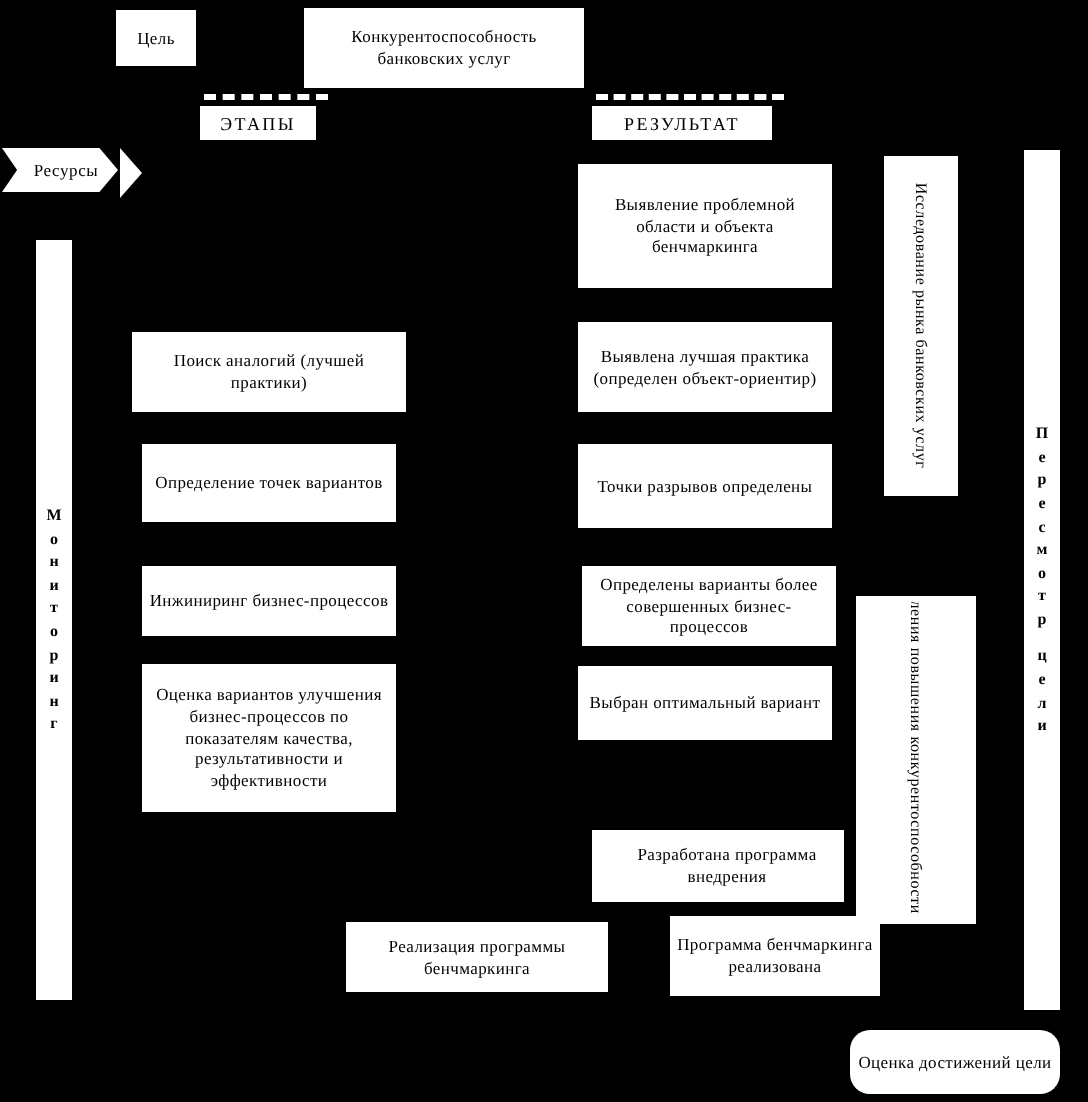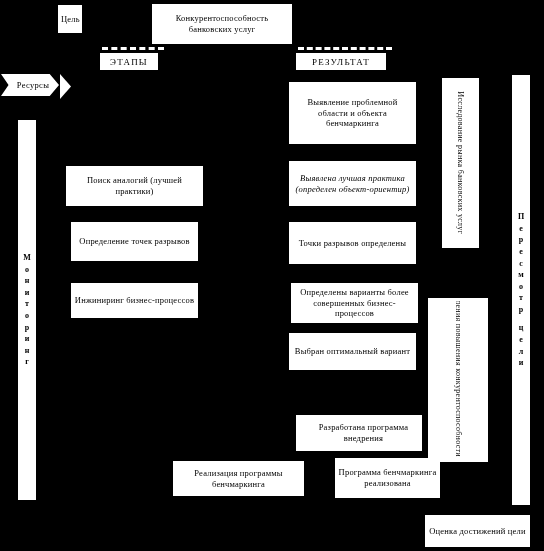--- a/index.html
+++ b/index.html
@@ -39,21 +39,21 @@
           clip-path:polygon(0 0,84% 0,100% 50%,84% 100%,0 100%,13% 50%);
           padding-left:6px;box-sizing:border-box;letter-spacing:.3px;}
   .tip{position:absolute;background:#fff;
        clip-path:polygon(0 0,100% 50%,0 100%);}
 </style>
 </head>
 <body>
 
 <div class="stage">
 
-  <div class="box" style="left:58px;top:5px;width:24px;height:28px;">
+  <div class="box" style="left:58px;top:5px;width:40px;height:28px;">
     <span>Цель</span>
   </div>
 
   <div class="box" style="left:152px;top:4px;width:140px;height:40px;">
     <span>Конкурентоспособность банковских услуг</span>
   </div>
 
   <div class="plate" style="left:100px;top:53px;width:58px;height:17px;">
     <span>ЭТАПЫ</span>
   </div>
@@ -102,48 +102,51 @@
   </div>
 
   <div class="rotbox" style="left:428px;top:298px;width:60px;height:164px;">
     <div class="inner">Основные направления повышения конкурентоспособности банковских услуг</div>
   </div>
 
   <div class="box" style="left:66px;top:166px;width:137px;height:40px;">
     <span>Поиск аналогий (лучшей практики)</span>
   </div>
   <div class="box" style="left:71px;top:222px;width:127px;height:39px;">
-    <span>Определение точек разрывов</span>
+    <span>Определение точек вариантов</span>
   </div>
   <div class="box" style="left:71px;top:283px;width:127px;height:35px;">
     <span>Инжиниринг бизнес-процессов</span>
+  </div>
+  <div class="box" style="left:71px;top:332px;width:127px;height:74px;">
+    <span>Оценка вариантов улучшения бизнес-процессов по показателям качества, результативности и эффективности</span>
   </div>
   <div class="box" style="left:173px;top:461px;width:131px;height:35px;">
     <span>Реализация программы бенчмаркинга</span>
   </div>
 
   <div class="box" style="left:289px;top:82px;width:127px;height:62px;">
     <span>Выявление проблемной области и объекта бенчмаркинга</span>
   </div>
-  <div class="box" style="left:289px;top:161px;width:127px;height:45px;font-style:italic;">
+  <div class="box" style="left:289px;top:161px;width:127px;height:45px;">
     <span>Выявлена лучшая практика (определен объект-ориентир)</span>
   </div>
   <div class="box" style="left:289px;top:222px;width:127px;height:42px;">
     <span>Точки разрывов определены</span>
   </div>
   <div class="box" style="left:291px;top:283px;width:127px;height:40px;">
     <span>Определены варианты более совершенных бизнес-процессов</span>
   </div>
   <div class="box" style="left:289px;top:333px;width:127px;height:37px;">
     <span>Выбран оптимальный вариант</span>
   </div>
   <div class="box" style="left:296px;top:415px;width:126px;height:36px;padding-left:12px;">
     <span>Разработана программа внедрения</span>
   </div>
   <div class="box" style="left:335px;top:458px;width:105px;height:40px;">
     <span>Программа бенчмаркинга реализована</span>
   </div>
 
-  <div class="box" style="left:425px;top:515px;width:105px;height:32px;">
+  <div class="box" style="left:425px;top:515px;width:105px;height:32px;border-radius:10px;">
     <span>Оценка достижений цели</span>
   </div>
 
 </div>
 
 </body></html>

